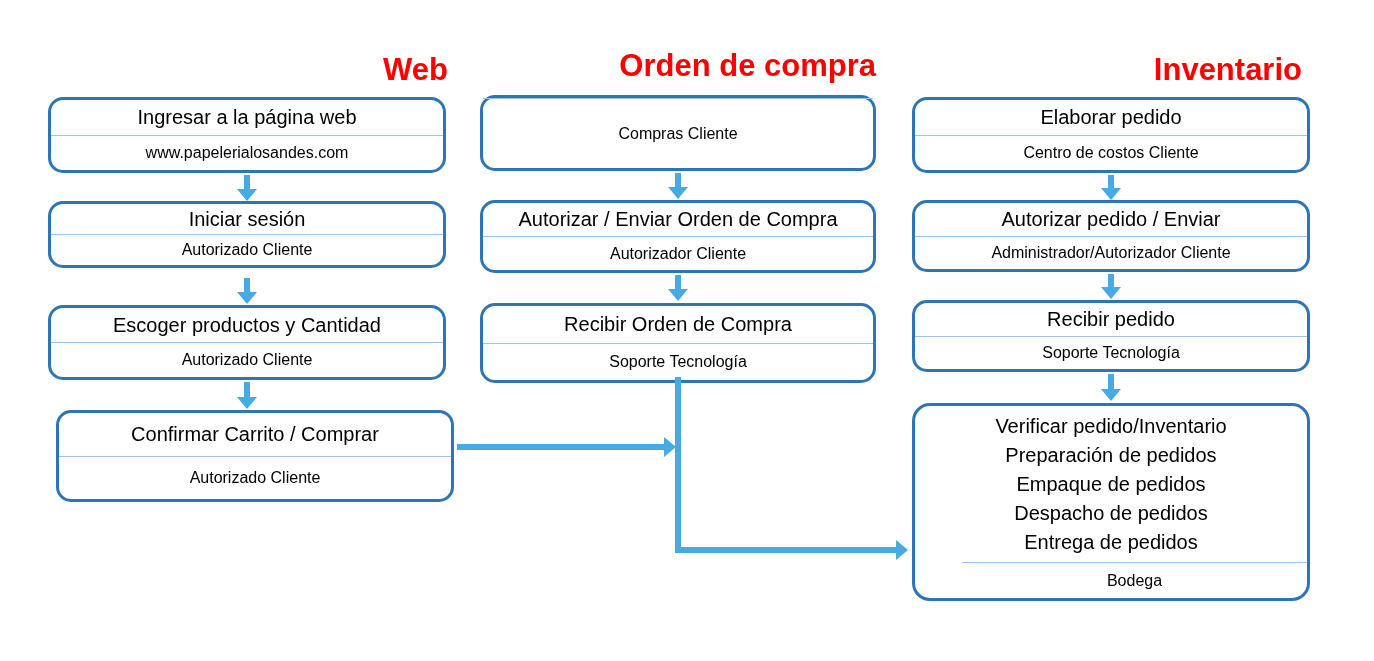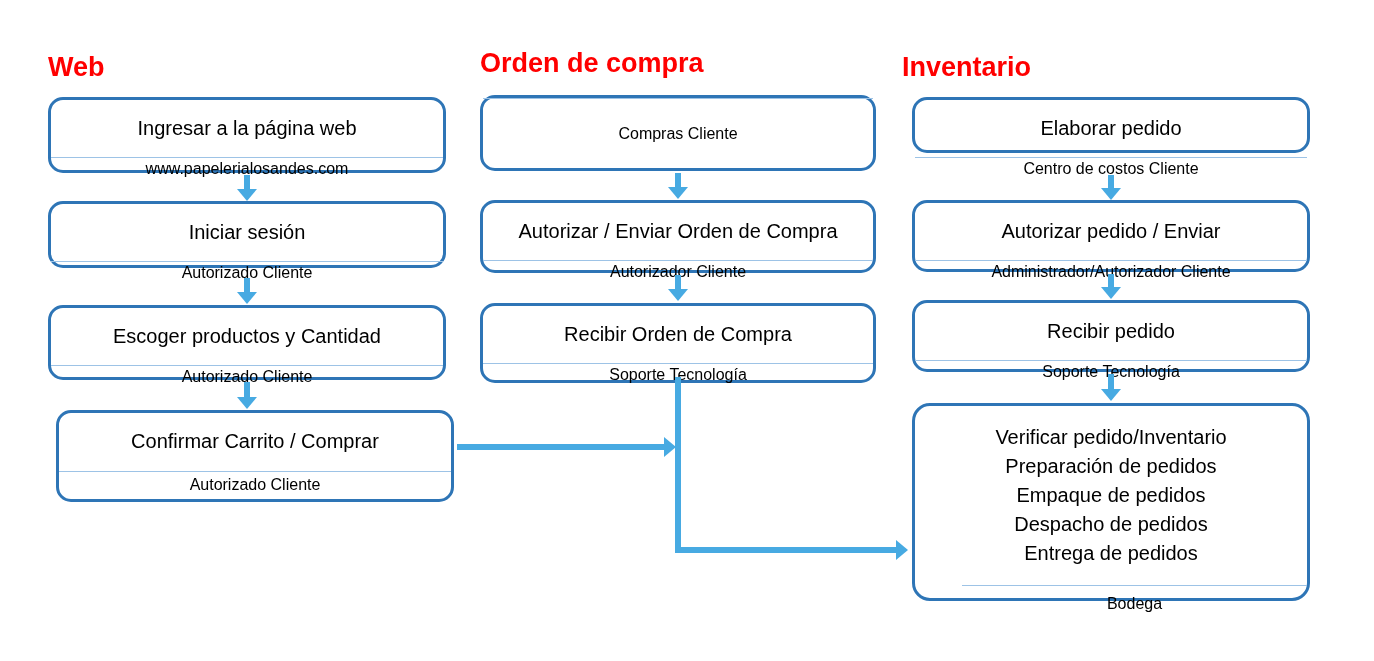--- a/index.html
+++ b/index.html
@@ -8,43 +8,43 @@
     --arrow-blue:#47AAE2;
     --header-red:#FF0000;
     --text-black:#000000;
   }
   *{margin:0;padding:0;box-sizing:border-box;}
   body{background:#ffffff;font-family:"Liberation Sans", sans-serif;}
   .canvas{position:relative;width:1374px;height:661px;background:#ffffff;overflow:hidden;}
 
   .col-header{
     position:absolute;
-    text-align:left;
-    font-size:27px;
+    text-align:right;
+    font-size:31px;
     font-weight:bold;
     color:var(--header-red);
   }
 
   .box{
     position:absolute;
     border:3.5px solid var(--border-blue);
     border-radius:15px;
     background:#ffffff;
     display:flex;
     flex-direction:column;
     color:var(--text-black);
   }
   .box-title{
     flex:1;
     display:flex;
     align-items:center;
     justify-content:center;
     font-size:20px;
     text-align:center;
-    padding:17px 6px;
+    padding:2px 6px;
   }
   .box-sub{
     flex:1;
     display:flex;
     align-items:center;
     justify-content:center;
     font-size:16px;
     text-align:center;
     border-top:1.5px solid var(--divider-blue);
     padding:2px 6px;
@@ -133,21 +133,21 @@
 
   <div class="box" style="left:480px;top:303px;width:396px;height:80px;">
     <div class="box-title">Recibir Orden de Compra</div>
     <div class="box-sub">Soporte Tecnología</div>
   </div>
 
   <div class="v-shaft" style="left:675px;top:377px;height:176px;"></div>
   <div class="h-shaft" style="left:675px;top:547px;width:222px;"></div>
   <div class="head-right" style="left:896px;top:540px;"></div>
 
-  <div class="box" style="left:912px;top:97px;width:398px;height:56px;">
+  <div class="box" style="left:912px;top:97px;width:398px;height:76px;">
     <div class="box-title">Elaborar pedido</div>
     <div class="box-sub">Centro de costos Cliente</div>
   </div>
 
   <div class="v-shaft" style="left:1108px;top:175px;height:14px;"></div>
   <div class="head-down" style="left:1101px;top:188px;"></div>
 
   <div class="box" style="left:912px;top:200px;width:398px;height:72px;">
     <div class="box-title">Autorizar pedido / Enviar</div>
     <div class="box-sub">Administrador/Autorizador Cliente</div>

